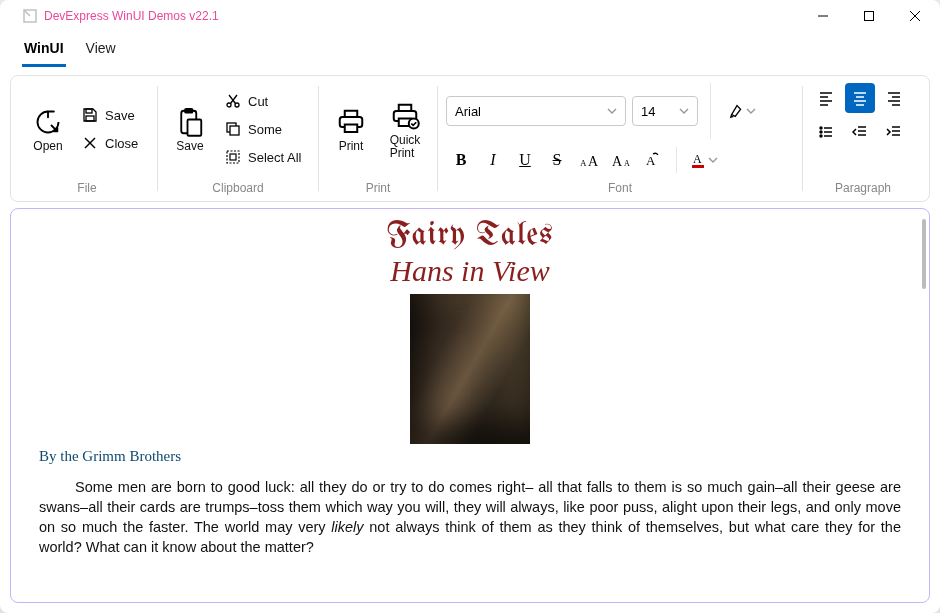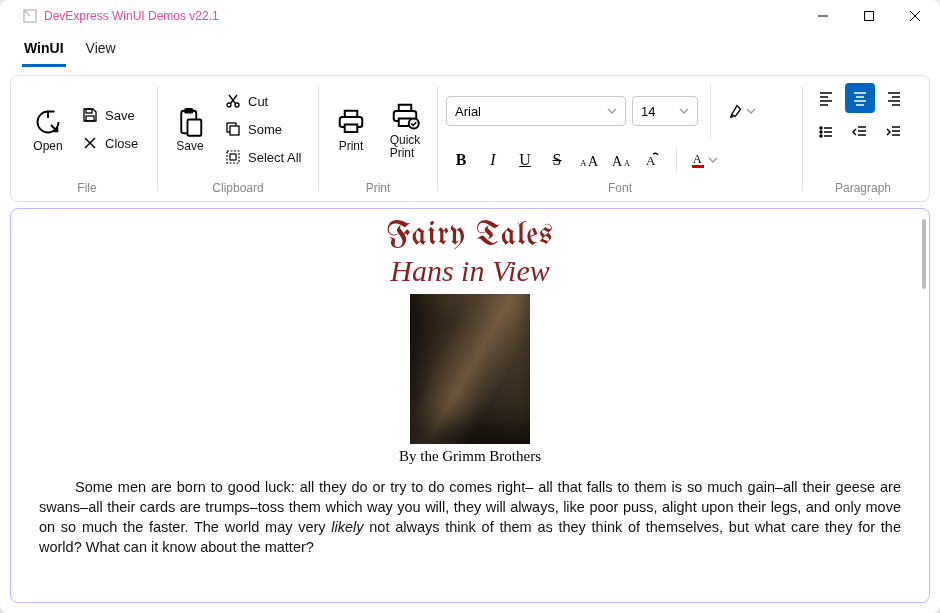--- a/index.html
+++ b/index.html
@@ -34,21 +34,21 @@
   .iconbtn { width:30px; height:30px; display:flex; align-items:center; justify-content:center; border-radius:4px; }
   .iconbtn.split { width:38px; justify-content:center; gap:0px; }
   .iconbtn.active { background:#0067c0; color:#fff; }
   .font-row2 { display:flex; gap:2px; align-items:center; margin-top:4px; }
   .doc-wrap { flex:1; padding: 0 10px 10px 10px; overflow:hidden; }
   .doc { border:1px solid #c4b5fd; border-radius:8px; height:100%; overflow:hidden; position:relative; background:#fff; }
   .doc-inner { padding: 10px 28px 0 28px; height:100%; overflow-y:auto; }
   .doc-title { font-family: "Old English Text MT", "UnifrakturMaguntia", serif; font-size: 32px; color:#8a1f1f; text-align:center; font-weight:500; letter-spacing:1px;}
   .doc-sub { font-family: "Brush Script MT", cursive; font-size: 30px; color:#8a1f1f; text-align:center; margin-top:2px; font-style:italic;}
   .doc-img { width: 120px; height: 150px; margin: 6px auto 4px auto; display:block; background: linear-gradient(120deg,#1a1410 0%, #3a2e23 30%, #6a563f 50%, #2a231b 70%, #0e0b08 100%); box-shadow: inset 10px -20px 30px rgba(0,0,0,.6), inset -30px 10px 30px rgba(180,150,100,.2);}
-  .doc-author { font-family: Georgia, serif; color:#000000; text-align:center; font-size:15px; margin-top:4px; }
+  .doc-author { font-family: Georgia, serif; color:#0c4a6e; text-align:left; font-size:15px; margin-top:4px; }
   .doc-body { font-family: "Segoe UI", sans-serif; font-size: 14.5px; color:#111; margin-top:12px; line-height:1.38; text-align:justify;}
   .doc-body .indent { display:inline-block; width:36px; }
   .doc-body .italic { font-style: italic; }
   .scroll-ind { position:absolute; right:3px; top:10px; width:4px; height:70px; background:#bcbcbc; border-radius:2px;}
   .chev svg{ width:10px; height:10px; opacity:.6;}
   .letter { font-family: Georgia, serif; font-size:16px; }
   .vsep { width:1px; height:56px; background:#e6e6e6; margin:0 6px;}
 </style>
 </head>
 <body>

